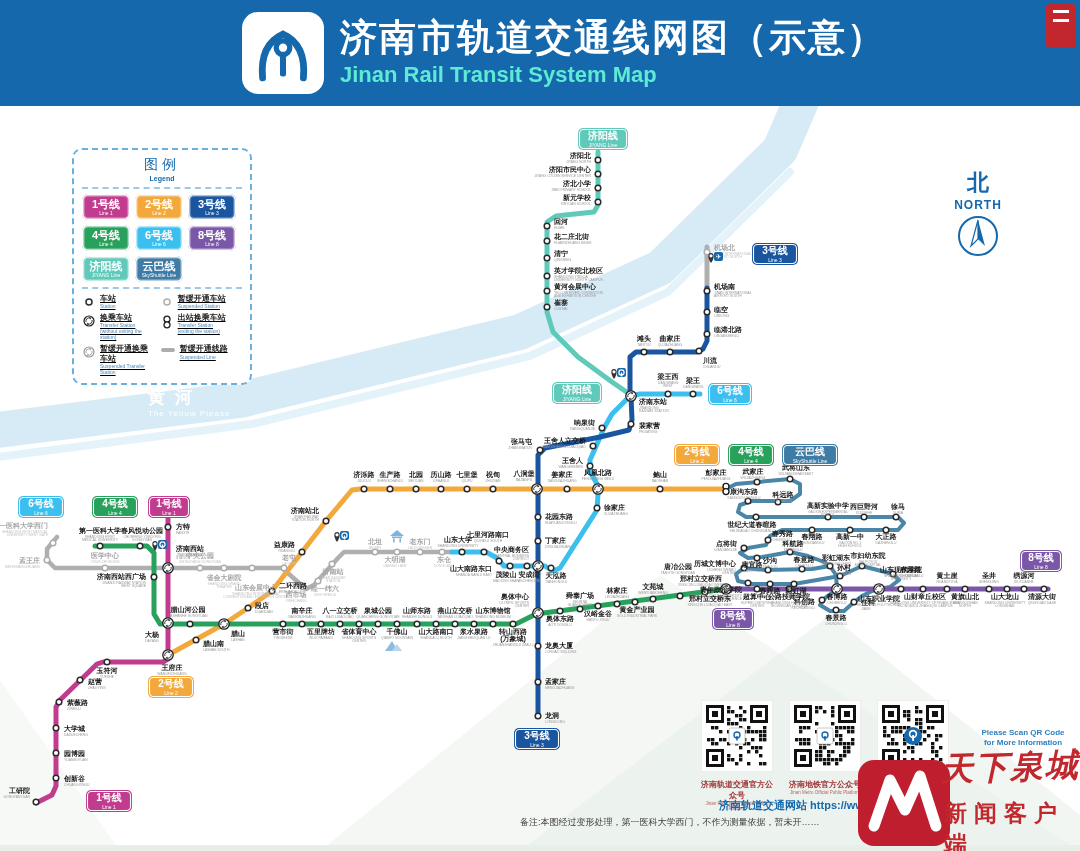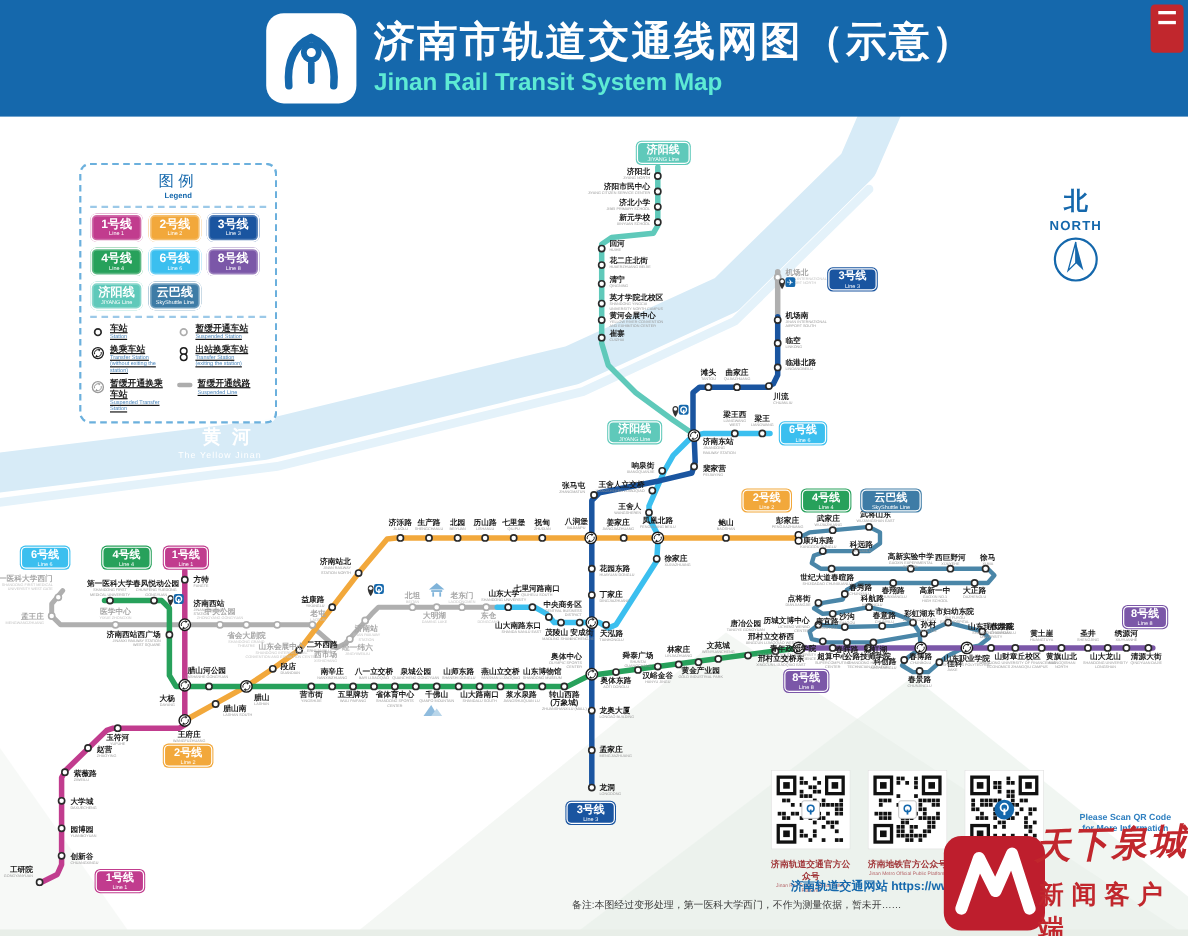--- a/index.html
+++ b/index.html
@@ -28,31 +28,31 @@
   .lbadge .c{font-size:11px;font-weight:bold;line-height:1;}
   .lbadge .e{font-size:5px;line-height:1.2;}
   .legend-symbols{display:grid;grid-template-columns:1fr 1.15fr;gap:4px 6px;text-decoration:underline;}
   .lsym{display:flex;gap:4px;align-items:flex-start;}
   .lsym svg{flex:0 0 auto;margin-top:1px;}
   .lsym .c{font-size:8px;color:#222;font-weight:bold;line-height:1.15;}
   .lsym .e{font-size:5px;color:#4E88BC;line-height:1.2;white-space:pre-line;}
   .north{position:absolute;left:942px;top:168px;width:72px;text-align:center;z-index:5;}
   .north .cn{font-size:22px;color:#1568AC;font-weight:bold;}
   .north .en{font-size:12px;color:#1568AC;font-weight:bold;letter-spacing:1px;}
-  .river-label{position:absolute;left:148px;top:386px;z-index:4;text-align:right;width:90px;}
+  .river-label{position:absolute;left:148px;top:386px;z-index:4;text-align:left;width:90px;}
   .river-label .cn{color:#fff;font-size:17px;font-weight:bold;letter-spacing:10px;}
   .river-label .en{color:#fff;font-size:8px;letter-spacing:1px;}
   .footer{position:absolute;left:700px;top:700px;width:380px;z-index:6;}
   .qr-row{display:flex;gap:14px;}
   .qr-item{width:74px;text-align:center;}
   .qr-cap-cn{font-size:8px;color:#A03538;font-weight:bold;margin-top:3px;}
   .qr-cap-en{font-size:4.5px;color:#B56568;}
   .scan-block{position:absolute;left:268px;top:28px;width:110px;text-align:center;}
   .scan-cn{font-size:15px;color:#1568AC;font-weight:bold;line-height:1.35;}
-  .scan-en{font-size:8px;color:#2E7FC0;font-weight: bold;margin-top:10px;line-height:1.3;}
+  .scan-en{font-size:8px;color:#2E7FC0;font-weight: bold;margin-top:0;line-height:1.3;}
   .website{position:absolute;left:560px;top:798px;width:520px;text-align:center;
            font-size:11px;color:#1568AC;font-weight:bold;z-index:6;}
   .note{position:absolute;left:520px;top:816px;width:560px;text-align:left;
         font-size:9px;color:#3c3c3c;z-index:6;}
   .bottom-strip{position:absolute;left:0;top:845px;width:1080px;height:6px;background:#E8EEE8;}
   .watermark{position:absolute;left:840px;top:690px;width:240px;height:160px;z-index:8;pointer-events:none;}
   .wm-logo{position:absolute;left:18px;top:70px;width:92px;height:86px;background:#BE1E2D;border-radius:16px;}
   .wm-t1{position:absolute;left:100px;top:55px;width:150px;color:#C1272D;
          font-family:"DejaVu Serif","Liberation Serif",serif;font-style:italic;font-weight:bold;
          font-size:33px;letter-spacing:2px;transform:rotate(-2deg);}
@@ -854,21 +854,21 @@
   <div class="en">NORTH</div>
   <svg width="48" height="48" viewBox="-24 -24 48 48">
     <circle r="19" fill="none" stroke="#1568AC" stroke-width="2"></circle>
     <polygon points="0,-16 7,10 0,3" fill="#1568AC"></polygon>
     <polygon points="0,-16 -7,10 0,3" fill="#fff" stroke="#1568AC" stroke-width="1.2"></polygon>
   </svg>
 </div>
 
 <div class="river-label">
   <div class="cn">黄河</div>
-  <div class="en">The Yellow Jinan</div>
+  <div class="en">The Yellow Please</div>
 </div>
 
 <div class="footer">
   <div class="qr-row" id="qr-row">
       <div class="qr-item"><svg width="72" height="72" viewBox="0 0 72 72">
       <rect width="72" height="72" fill="#fff" stroke="#ddd" stroke-width="1"></rect>
           <rect x="26" y="6" width="3.4" height="3.4" fill="#111"></rect>
           <rect x="38" y="6" width="3.4" height="3.4" fill="#111"></rect>
           <rect x="26" y="10" width="3.4" height="3.4" fill="#111"></rect>
           <rect x="30" y="10" width="3.4" height="3.4" fill="#111"></rect>

